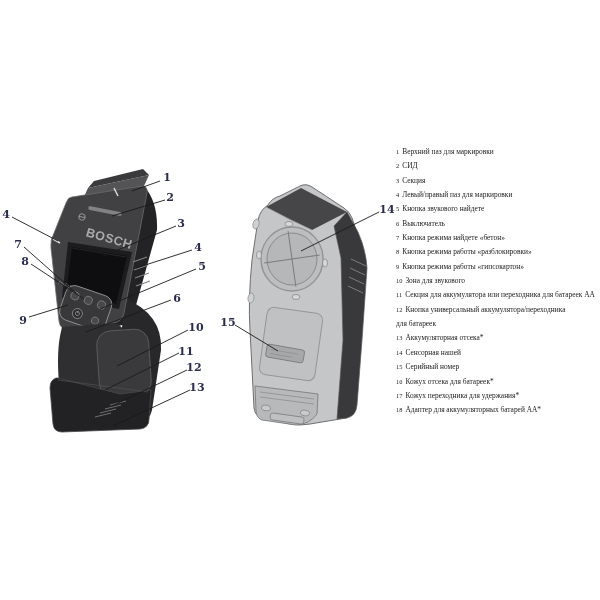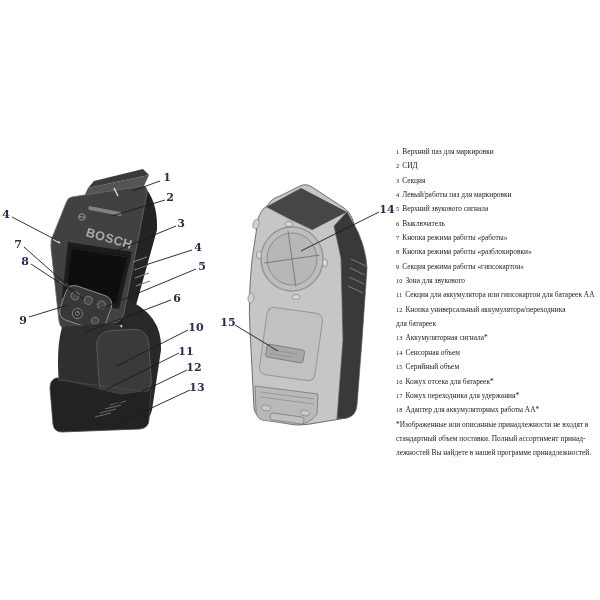--- a/index.html
+++ b/index.html
@@ -184,34 +184,31 @@
   <div class="co" style="left:186px;top:351px">11</div>
   <div class="co" style="left:194px;top:367px">12</div>
   <div class="co" style="left:197px;top:387px">13</div>
   <div class="co" style="left:387px;top:209px">14</div>
   <div class="co" style="left:228px;top:322px">15</div>
 
   <div id="legend">
     <div class="lrow"><span class="num">1</span><span class="txt">Верхний паз для маркировки</span></div>
     <div class="lrow"><span class="num">2</span><span class="txt">СИД</span></div>
     <div class="lrow"><span class="num">3</span><span class="txt">Секция</span></div>
-    <div class="lrow"><span class="num">4</span><span class="txt">Левый/работы паз для маркировки</span></div>
-    <div class="lrow"><span class="num">5</span><span class="txt">Верхний звукового сигнала</span></div>
+    <div class="lrow"><span class="num">4</span><span class="txt">Левый/правый паз для маркировки</span></div>
+    <div class="lrow"><span class="num">5</span><span class="txt">Кнопка звукового найдете</span></div>
     <div class="lrow"><span class="num">6</span><span class="txt">Выключатель</span></div>
-    <div class="lrow"><span class="num">7</span><span class="txt">Кнопка режима работы «работы»</span></div>
+    <div class="lrow"><span class="num">7</span><span class="txt">Кнопка режима найдете «бетон»</span></div>
     <div class="lrow"><span class="num">8</span><span class="txt">Кнопка режима работы «разблокировки»</span></div>
-    <div class="lrow"><span class="num">9</span><span class="txt">Секция режима работы «гипсокартон»</span></div>
+    <div class="lrow"><span class="num">9</span><span class="txt">Кнопка режима работы «гипсокартон»</span></div>
     <div class="lrow"><span class="num">10</span><span class="txt">Зона для звукового</span></div>
-    <div class="lrow"><span class="num">11</span><span class="txt">Секция для аккумулятора или гипсокартон для батареек АА</span></div>
+    <div class="lrow"><span class="num">11</span><span class="txt">Секция для аккумулятора или переходника для батареек АА</span></div>
     <div class="lrow"><span class="num">12</span><span class="txt">Кнопка универсальный аккумулятора/переходника
 для батареек</span></div>
-    <div class="lrow"><span class="num">13</span><span class="txt">Аккумуляторная сигнала*</span></div>
-    <div class="lrow"><span class="num">14</span><span class="txt">Сенсорная объем</span></div>
-    <div class="lrow"><span class="num">15</span><span class="txt">Серийный объем</span></div>
+    <div class="lrow"><span class="num">13</span><span class="txt">Аккумуляторная отсека*</span></div>
+    <div class="lrow"><span class="num">14</span><span class="txt">Сенсорная нашей</span></div>
+    <div class="lrow"><span class="num">15</span><span class="txt">Серийный номер</span></div>
     <div class="lrow"><span class="num">16</span><span class="txt">Кожух отсека для батареек*</span></div>
     <div class="lrow"><span class="num">17</span><span class="txt">Кожух переходника для удержания*</span></div>
-    <div class="lrow"><span class="num">18</span><span class="txt">Адаптер для аккумуляторных работы АА*</span></div>
-    <div id="legend-footnote">*Изображенные или описанные принадлежности не входят в
-стандартный объем поставки. Полный ассортимент принад-
-лежностей Вы найдете в нашей программе принадлежностей.</div>
+    <div class="lrow"><span class="num">18</span><span class="txt">Адаптер для аккумуляторных батарей АА*</span></div>
   </div>
 
 </div>
 
 </body></html>

